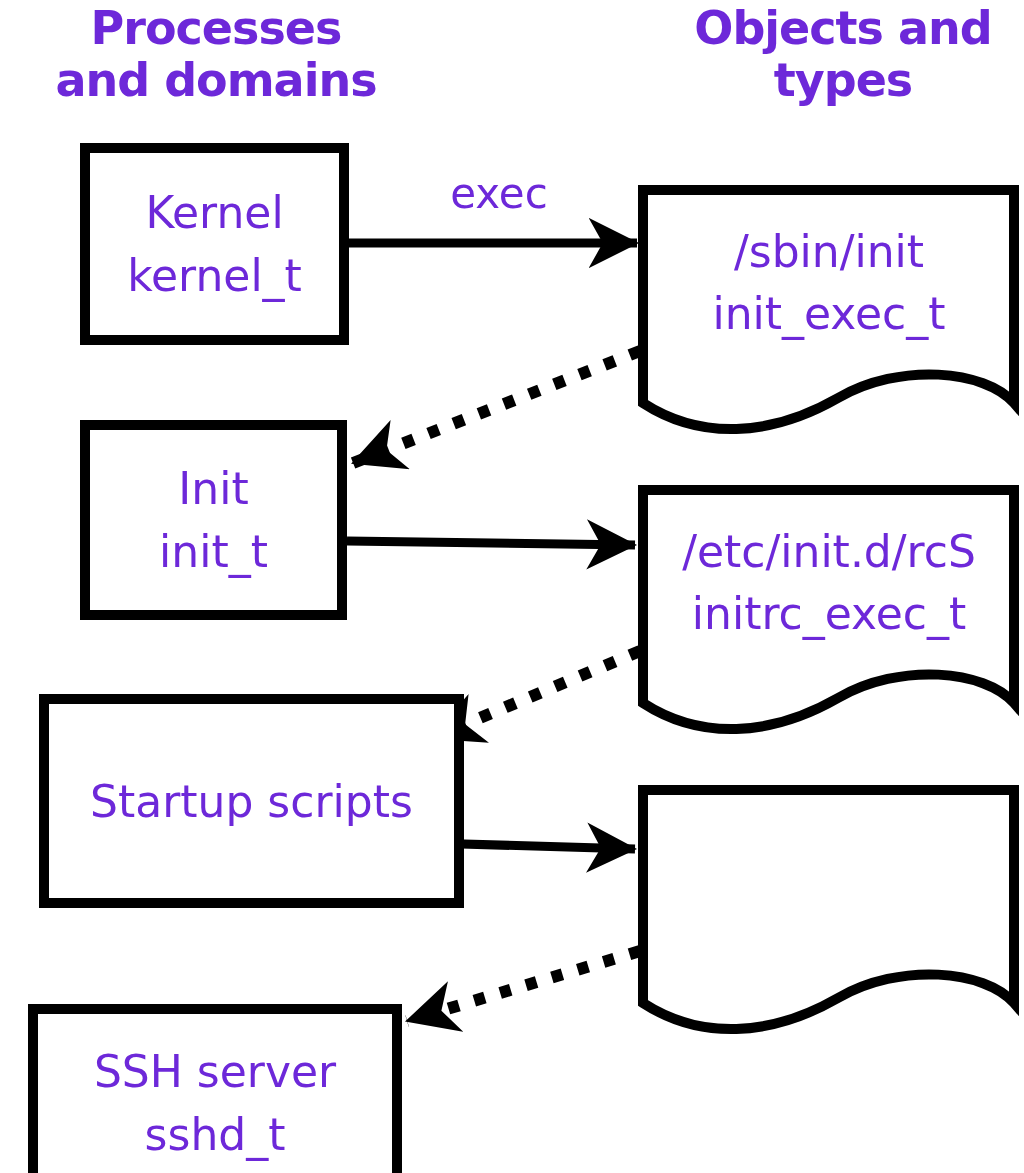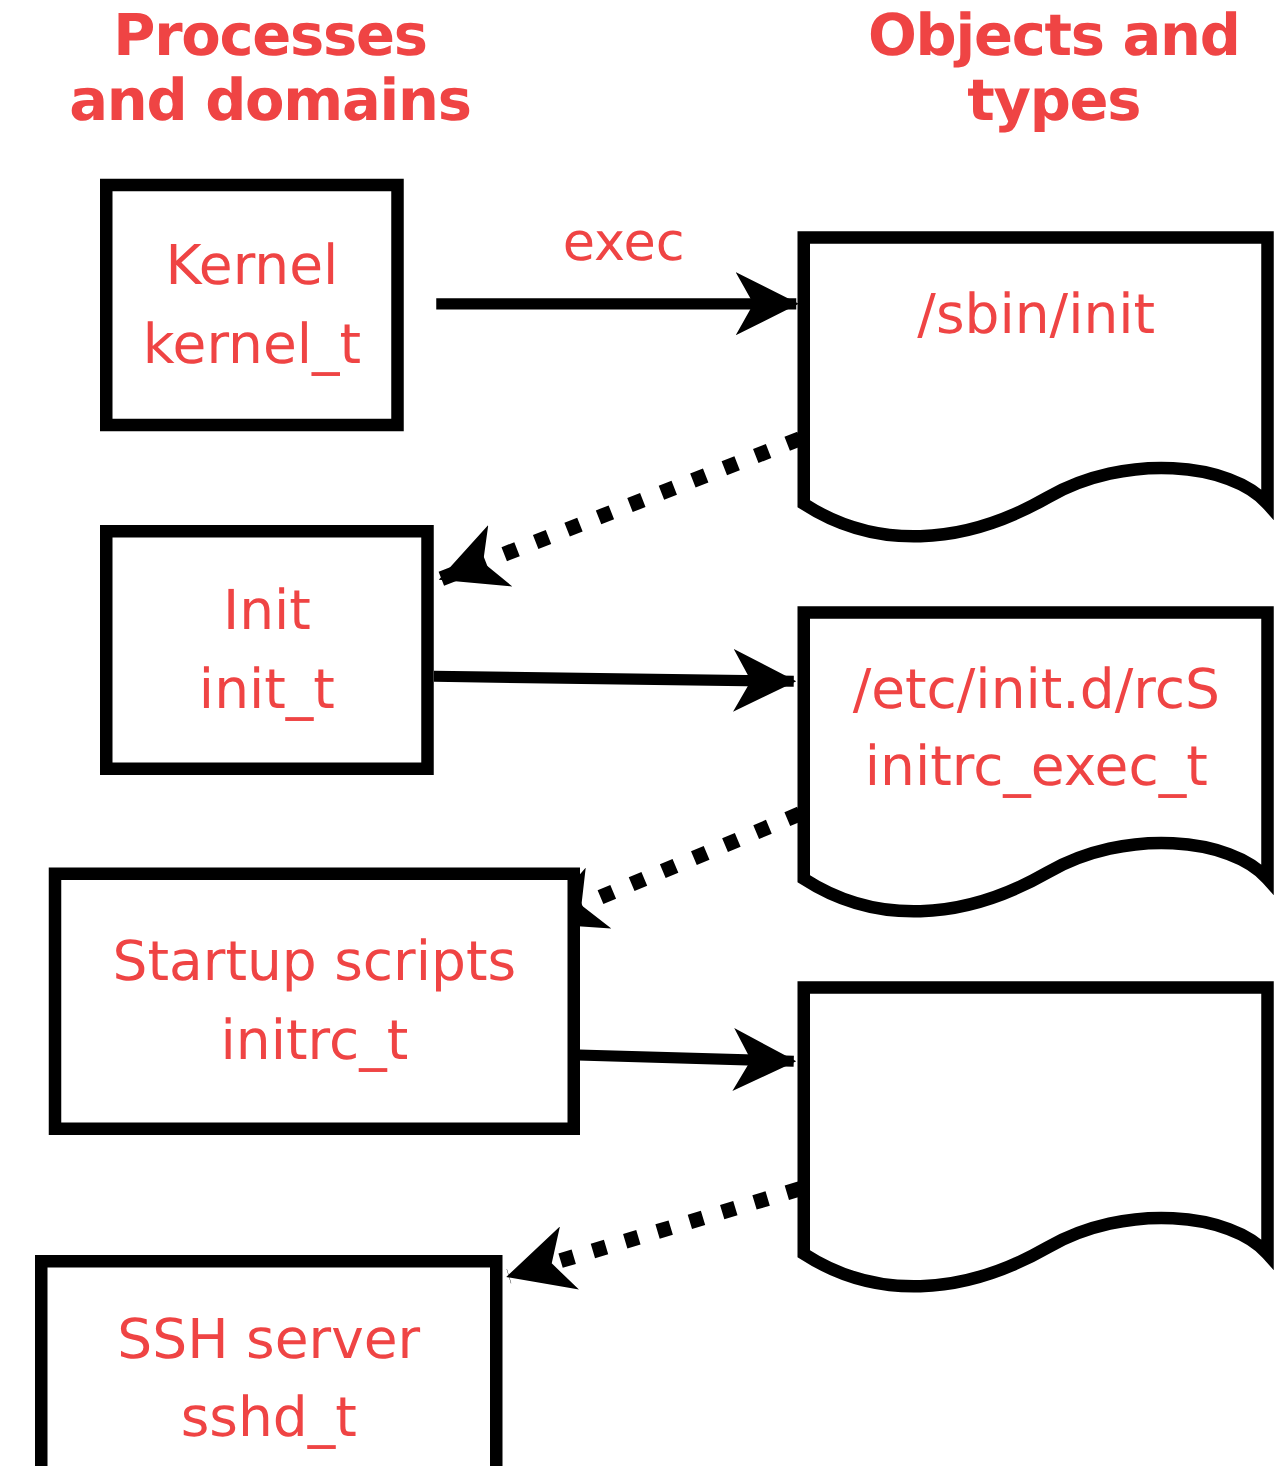--- a/index.html
+++ b/index.html
@@ -1,34 +1,34 @@
 <!DOCTYPE html>
 <html><head>
 <meta charset="utf-8">
 <style>
   html,body{margin:0;padding:0;background:#ffffff;}
   .canvas{
     position:relative;width:1024px;height:1173px;background:#ffffff;
-    color:#ef4444;font-family:"DejaVu Sans","Liberation Sans",sans-serif;
+    color:#6d28d9;font-family:"DejaVu Sans","Liberation Sans",sans-serif;
     overflow:hidden;
   }
   .artwork{position:absolute;left:0;top:0;width:1024px;height:1173px;}
   .hdr{
     position:absolute;top:2px;width:400px;text-align:center;
     font-weight:bold;font-size:46px;line-height:52px;letter-spacing:-1px;
   }
   .hdr-left{left:16px;}
   .hdr-right{left:643px;}
   .pbox{
     position:absolute;box-sizing:border-box;border:10px solid #000;
     background:#ffffff;display:flex;flex-direction:column;
     align-items:center;justify-content:center;text-align:center;
     font-size:44px;line-height:63px;
   }
-  .pbox-kernel {left:80px;top:143px;width:243px;height:202px;}
+  .pbox-kernel {left:80px;top:143px;width:269px;height:202px;}
   .pbox-init   {left:80px;top:420px;width:267px;height:200px;}
   .pbox-startup{left:3px;top:694px;width:425px;height:214px;margin-left:36px;}
   .pbox-ssh    {left:28px;top:972px;width:374px;height:198px;margin-top:32px;}
   .dtext{
     position:absolute;left:643px;width:372px;text-align:center;
     font-size:44px;line-height:62px;
   }
   .dtext-1{top:221px;}
   .dtext-2{top:521px;}
   .dtext-3{top:821px;}
@@ -80,28 +80,28 @@
   <div class="pbox pbox-kernel">
     <div class="nowrap">Kernel</div>
     <div class="nowrap">kernel_t</div>
   </div>
   <div class="pbox pbox-init">
     <div class="nowrap">Init</div>
     <div class="nowrap">init_t</div>
   </div>
   <div class="pbox pbox-startup">
     <div class="nowrap">Startup scripts</div>
-    <div class="nowrap">initrc_t</div>
   </div>
   <div class="pbox pbox-ssh">
     <div class="nowrap">SSH server</div>
     <div class="nowrap">sshd_t</div>
   </div>
 
   <div class="dtext dtext-1">
     <div class="nowrap">/sbin/init</div>
+    <div class="nowrap">init_exec_t</div>
   </div>
   <div class="dtext dtext-2">
     <div class="nowrap">/etc/init.d/rcS</div>
     <div class="nowrap">initrc_exec_t</div>
   </div>
 
 </div>
 
 </body></html>

